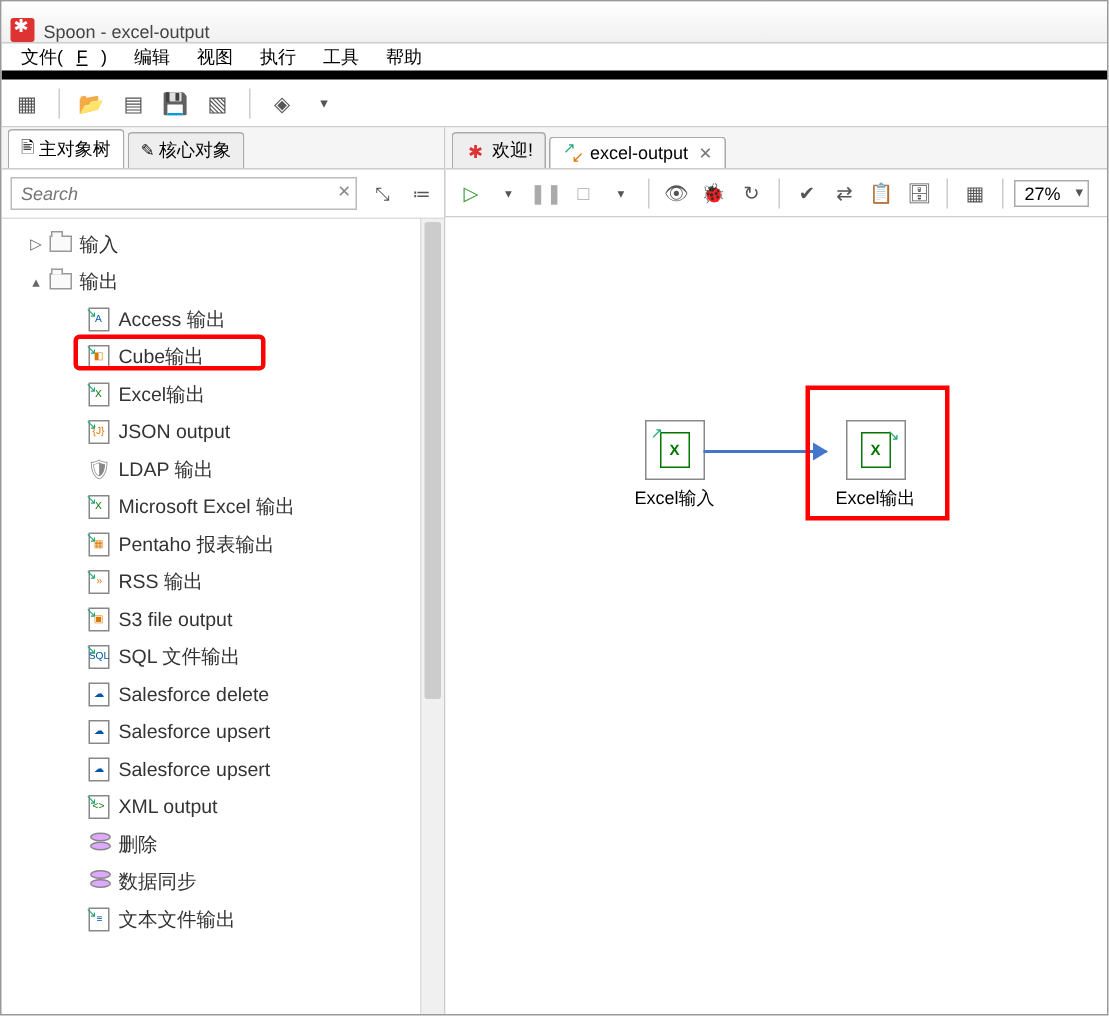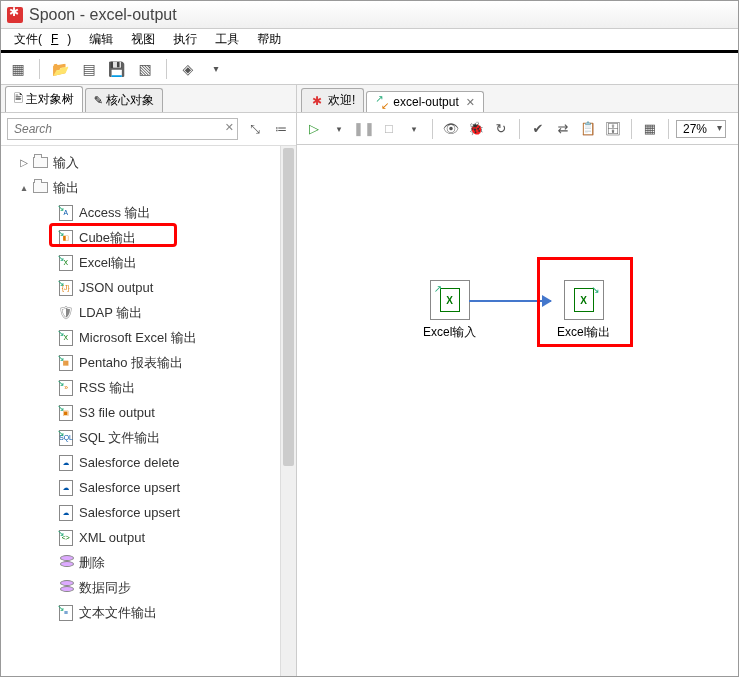--- a/index.html
+++ b/index.html
@@ -1,22 +1,22 @@
 <!DOCTYPE html>
 <html><head>
   <meta charset="utf-8">
   <style>
     * { margin: 0; padding: 0; box-sizing: border-box; font-family: "Microsoft YaHei", Arial, sans-serif; }
     body { width: 739px; height: 677px; background: #fff; overflow: hidden; border: 1px solid #999; }
     
-    .titlebar { height: 28px; background: linear-gradient(#fff,#f0f0f0); border-bottom: 1px solid #ccc; display: flex; align-items: center; padding: 0 6px; font-size: 16px; color: #444; }
+    .titlebar { height: 28px; background: linear-gradient(#fff,#f0f0f0); border-bottom: 1px solid #ccc; display: flex; align-items: flex-end; padding: 0 6px; font-size: 12px; color: #444; }
     .titlebar .app-icon { width: 16px; height: 16px; background: #d33; margin-right: 6px; border-radius: 2px; position: relative; }
     .titlebar .app-icon::after { content: "✱"; color: #fff; position: absolute; top: -2px; left: 2px; font-size: 12px; }
     
-    .menubar { height: 24px; display: flex; align-items: center; padding: 0 4px; font-size: 12px; border-bottom: 3px solid #000000; }
+    .menubar { height: 24px; display: flex; align-items: center; padding: 0 4px; font-size: 12px; border-bottom: 6px solid #000000; }
     .menubar span { padding: 2px 9px; cursor: default; }
     .menubar .mkey { text-decoration: underline; }
     
     .toolbar-top { height: 32px; border-bottom: 1px solid #ccc; display: flex; align-items: center; padding: 0 6px; gap: 6px; }
     .tbtn { width: 22px; height: 22px; display: flex; align-items: center; justify-content: center; font-size: 14px; color: #555; cursor: pointer; }
     .tsep { width: 1px; height: 20px; background: #ccc; margin: 0 4px; }
     
     .main { display: flex; height: calc(100% - 84px); }
     
     .sidebar { width: 296px; border-right: 1px solid #ccc; display: flex; flex-direction: column; }

